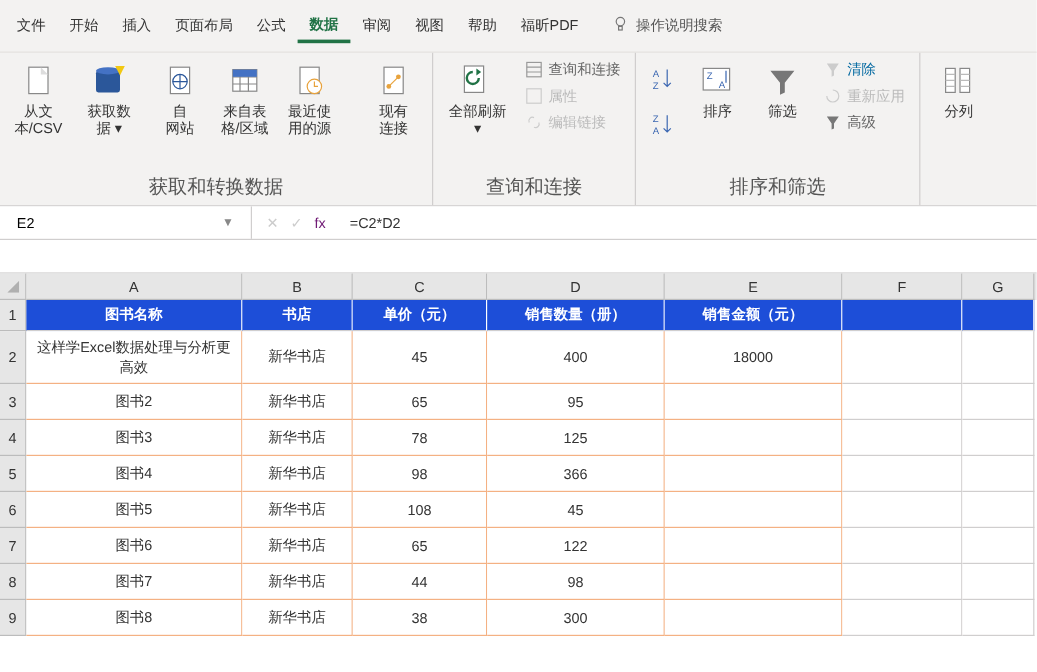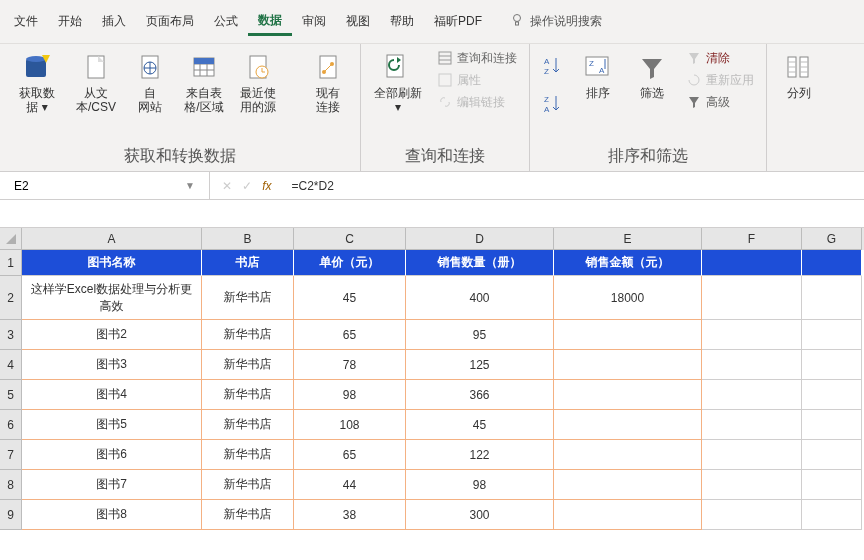--- a/index.html
+++ b/index.html
@@ -20,21 +20,21 @@
 .rbtn.small { flex-direction: row; width: auto; align-items: center; padding: 2px 6px; gap: 4px; color: #666; }
 .rbtn .icn { width: 32px; height: 32px; margin-bottom: 2px; display: flex; align-items: center; justify-content: center; }
 .rbtn.small .icn { width: 16px; height: 16px; margin: 0; }
 .vstack { display: flex; flex-direction: column; gap: 2px; }
 .sort-pair { display:flex; gap:4px; }
 
 .formula-bar { display: flex; align-items: center; height: 28px; border-bottom: 1px solid #d0cece; background: #fff; }
 .name-box { width: 210px; border-right: 1px solid #d0cece; padding: 0 14px; display:flex; align-items:center; justify-content:space-between; height:100%; }
 .name-box .dd { color:#888; font-size:10px; }
 .fx-controls { display: flex; align-items: center; gap: 10px; padding: 0 12px; color: #999; }
-.fx-controls .fx { font-style: italic; color: #a16207; }
+.fx-controls .fx { color: #701a75; }
 .formula-input { flex: 1; padding: 0 8px; color: #333; }
 
 .grid-area { position: relative; }
 .spacer-row { height: 28px; border-bottom: 1px solid #d0cece; }
 .col-headers { display: flex; height: 22px; background: #e6e6e6; }
 .corner { width: 22px; border-right: 1px solid #bcbcbc; border-bottom: 1px solid #bcbcbc; background: #e6e6e6; display:flex; align-items:center; justify-content:center; }
 .colh { border-right: 1px solid #bcbcbc; border-bottom: 1px solid #bcbcbc; display: flex; align-items: center; justify-content: center; color: #333; background: #e6e6e6; }
 .rows { }
 .row { display: flex; }
 .rowh { width: 22px; border-right: 1px solid #bcbcbc; border-bottom: 1px solid #bcbcbc; background: #e6e6e6; display: flex; align-items: center; justify-content: center; color: #333; }
@@ -65,40 +65,40 @@
           <rect x="5.5" y="9" width="3" height="3" fill="none" stroke="#777"></rect>
         </svg>
     </span>
     <span>操作说明搜索</span>
   </div>
 </div>
 
 <div class="ribbon">
   <div class="ribbon-group">
     <div class="controls">
+      <div class="rbtn">
+          <span class="icn">
+            <svg width="28" height="28">
+              <rect x="6" y="2" width="16" height="22" fill="#fff" stroke="#888"></rect>
+              <path d="M16 2 L22 8 L16 8 Z" fill="#ddd"></path>
+            </svg>
+          </span>
+          <span style="white-space:pre-line">从文
+本/CSV</span>
+        </div>
       <div class="rbtn wide">
           <span class="icn">
             <svg width="30" height="30">
               <rect x="4" y="6" width="20" height="18" fill="#2b579a" rx="2"></rect>
               <ellipse cx="14" cy="6" rx="10" ry="3" fill="#4472c4"></ellipse>
               <path d="M20 2 L28 2 L24 10 Z" fill="#f2c811"></path>
             </svg>
           </span>
           <span style="white-space:pre-line">获取数
 据 ▾</span>
-        </div>
-      <div class="rbtn">
-          <span class="icn">
-            <svg width="28" height="28">
-              <rect x="6" y="2" width="16" height="22" fill="#fff" stroke="#888"></rect>
-              <path d="M16 2 L22 8 L16 8 Z" fill="#ddd"></path>
-            </svg>
-          </span>
-          <span style="white-space:pre-line">从文
-本/CSV</span>
         </div>
       <div class="rbtn">
           <span class="icn">
             <svg width="28" height="28">
               <rect x="6" y="2" width="16" height="22" fill="#fff" stroke="#888"></rect>
               <circle cx="14" cy="14" r="6" fill="none" stroke="#2b579a"></circle>
               <path d="M8 14 H20 M14 8 V20" stroke="#2b579a"></path>
             </svg>
           </span>
           <span style="white-space:pre-line">自
@@ -222,21 +222,21 @@
         </div>
       <div class="rbtn">
           <span class="icn">
             <svg width="30" height="30">
               <path d="M5 6 H25 L17 16 V24 L13 26 V16 Z" fill="#777"></path>
             </svg>
           </span>
           <span>筛选</span>
         </div>
       <div class="vstack">
-        <div class="rbtn small" style="color:#7f1d1d">
+        <div class="rbtn small" style="color:#0369a1">
             <span class="icn">
               <svg width="14" height="14">
                 <path d="M2 2 H12 L8 8 V12 L6 13 V8 Z" fill="#ccc"></path>
               </svg>
             </span>
             <span>清除</span>
           </div>
         <div class="rbtn small" style="color:#bbb">
             <span class="icn">
               <svg width="14" height="14">

